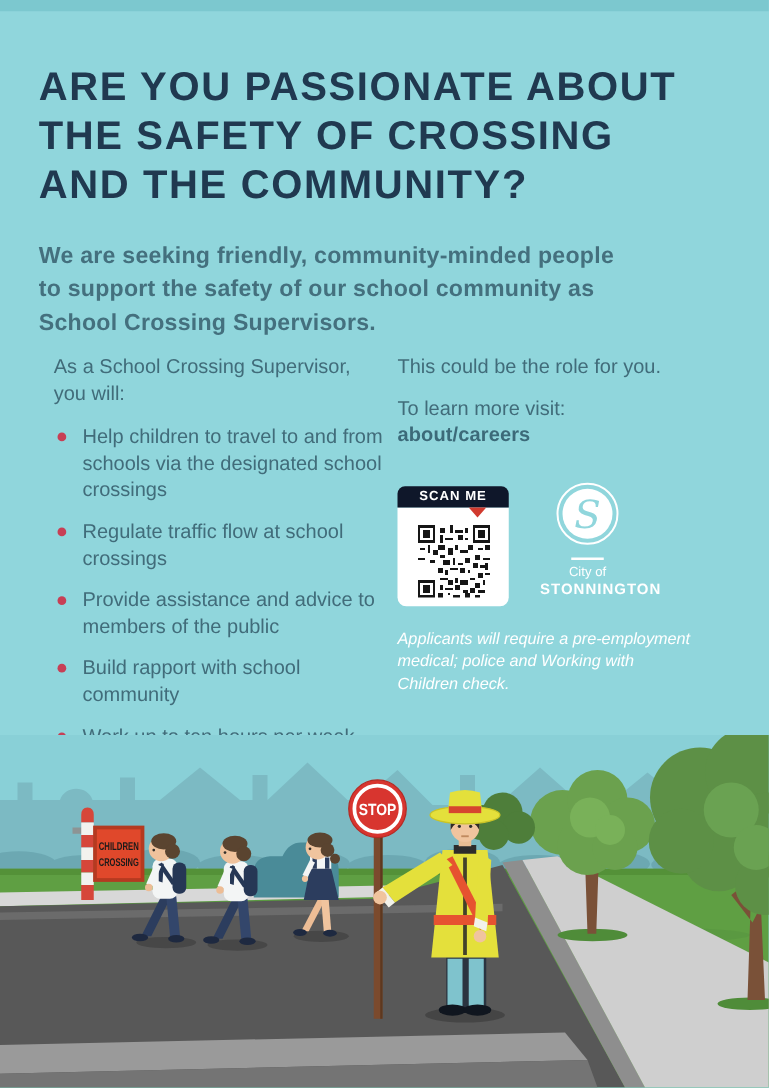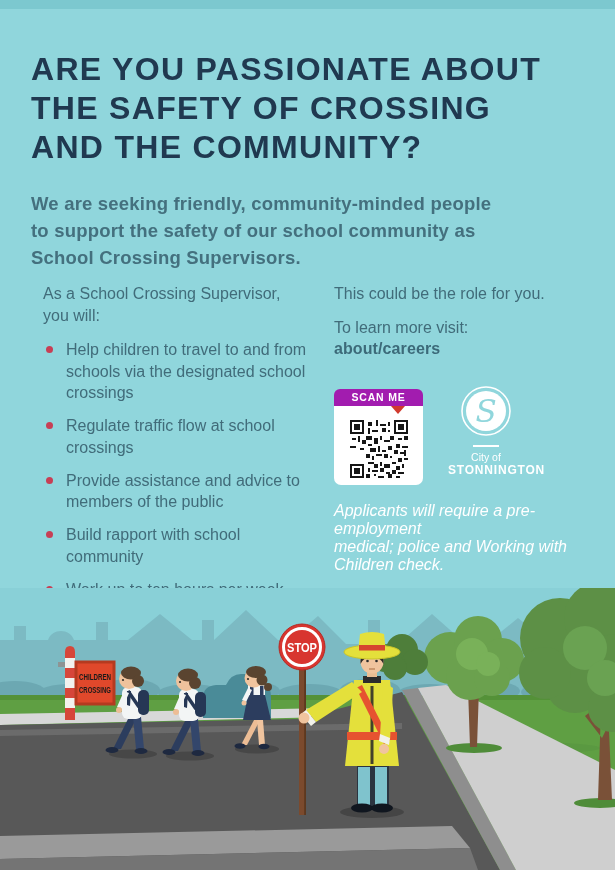--- a/index.html
+++ b/index.html
@@ -15,42 +15,42 @@
     color:#203950;font-weight:bold;font-size:32px;line-height:39px;letter-spacing:1.3px;}
   .intro{position:absolute;left:31px;top:190px;
     color:#44707e;font-weight:bold;font-size:18.5px;line-height:27px;letter-spacing:.2px;}
 
   .col-left{position:absolute;left:43px;top:283px;width:272px;color:#416c7a;font-size:16px;line-height:21.5px;}
   .col-left .lead{margin:0 0 13px 0;}
   .col-left ul{margin:0;padding:0;list-style:none;}
   .col-left li{position:relative;padding-left:23px;margin-bottom:11.5px;}
   .col-left li::before{content:"";position:absolute;left:3px;top:7px;width:7px;height:7px;border-radius:50%;background:#c73f55;}
 
-  .col-right{position:absolute;left:334px;top:283px;width:272px;color:#416c7a;font-size:16px;line-height:21.5px;}
+  .col-right{position:absolute;left:318px;top:283px;width:272px;color:#416c7a;font-size:16px;line-height:21.5px;}
   .role-line{margin:0 0 11px 0;}
   .learn-block{margin:12px 0 0 0;}
   .url-line{font-weight:bold;color:#3c6a79;letter-spacing:.1px;}
 
   .qr-row{position:absolute;left:0;top:106px;display:flex;align-items:flex-start;}
   .qr-block{width:89px;}
-  .qr-tab{position:relative;height:17px;background:#a21caf;border-radius:6px 6px 0 0;
+  .qr-tab{position:relative;height:17px;background:#0f172a;border-radius:6px 6px 0 0;
     display:flex;align-items:center;justify-content:center;}
   .qr-tab span{color:#fff;font-size:10.5px;font-weight:bold;letter-spacing:.8px;}
   .qr-arrow{position:absolute;left:57px;top:17px;width:0;height:0;z-index:2;
     border-left:7px solid transparent;border-right:7px solid transparent;border-top:8px solid #d13a2e;}
   .qr-body{height:79px;background:#fff;border-radius:0 0 7px 7px;display:flex;align-items:center;justify-content:center;}
   .qr-body svg{display:block;margin-top:6px;}
 
   .logo-block{width:76px;margin-left:25px;text-align:center;color:#fff;margin-top:-4px;}
   .logo-divider{width:26px;height:2px;background:#fff;margin:2px auto 4px auto;}
   .logo-cityof{font-size:10.5px;line-height:12px;}
   .logo-name{font-size:12px;font-weight:bold;letter-spacing:.8px;line-height:14px;}
 
   .disclaimer{position:absolute;left:0;top:219px;width:260px;color:#fff;font-style:italic;
-    font-size:16px;line-height:18px;}
+    font-size:13px;line-height:18px;}
 
   .scene{position:absolute;left:0;top:588px;width:615px;height:282px;display:block;}
   .sign-text{font-family:"Liberation Sans",sans-serif;font-weight:bold;}
 </style>
 </head>
 <body>
 
 <div class="top-bar"></div>
 
 <h1 class="heading" style="margin:0;font-size:32px;">

